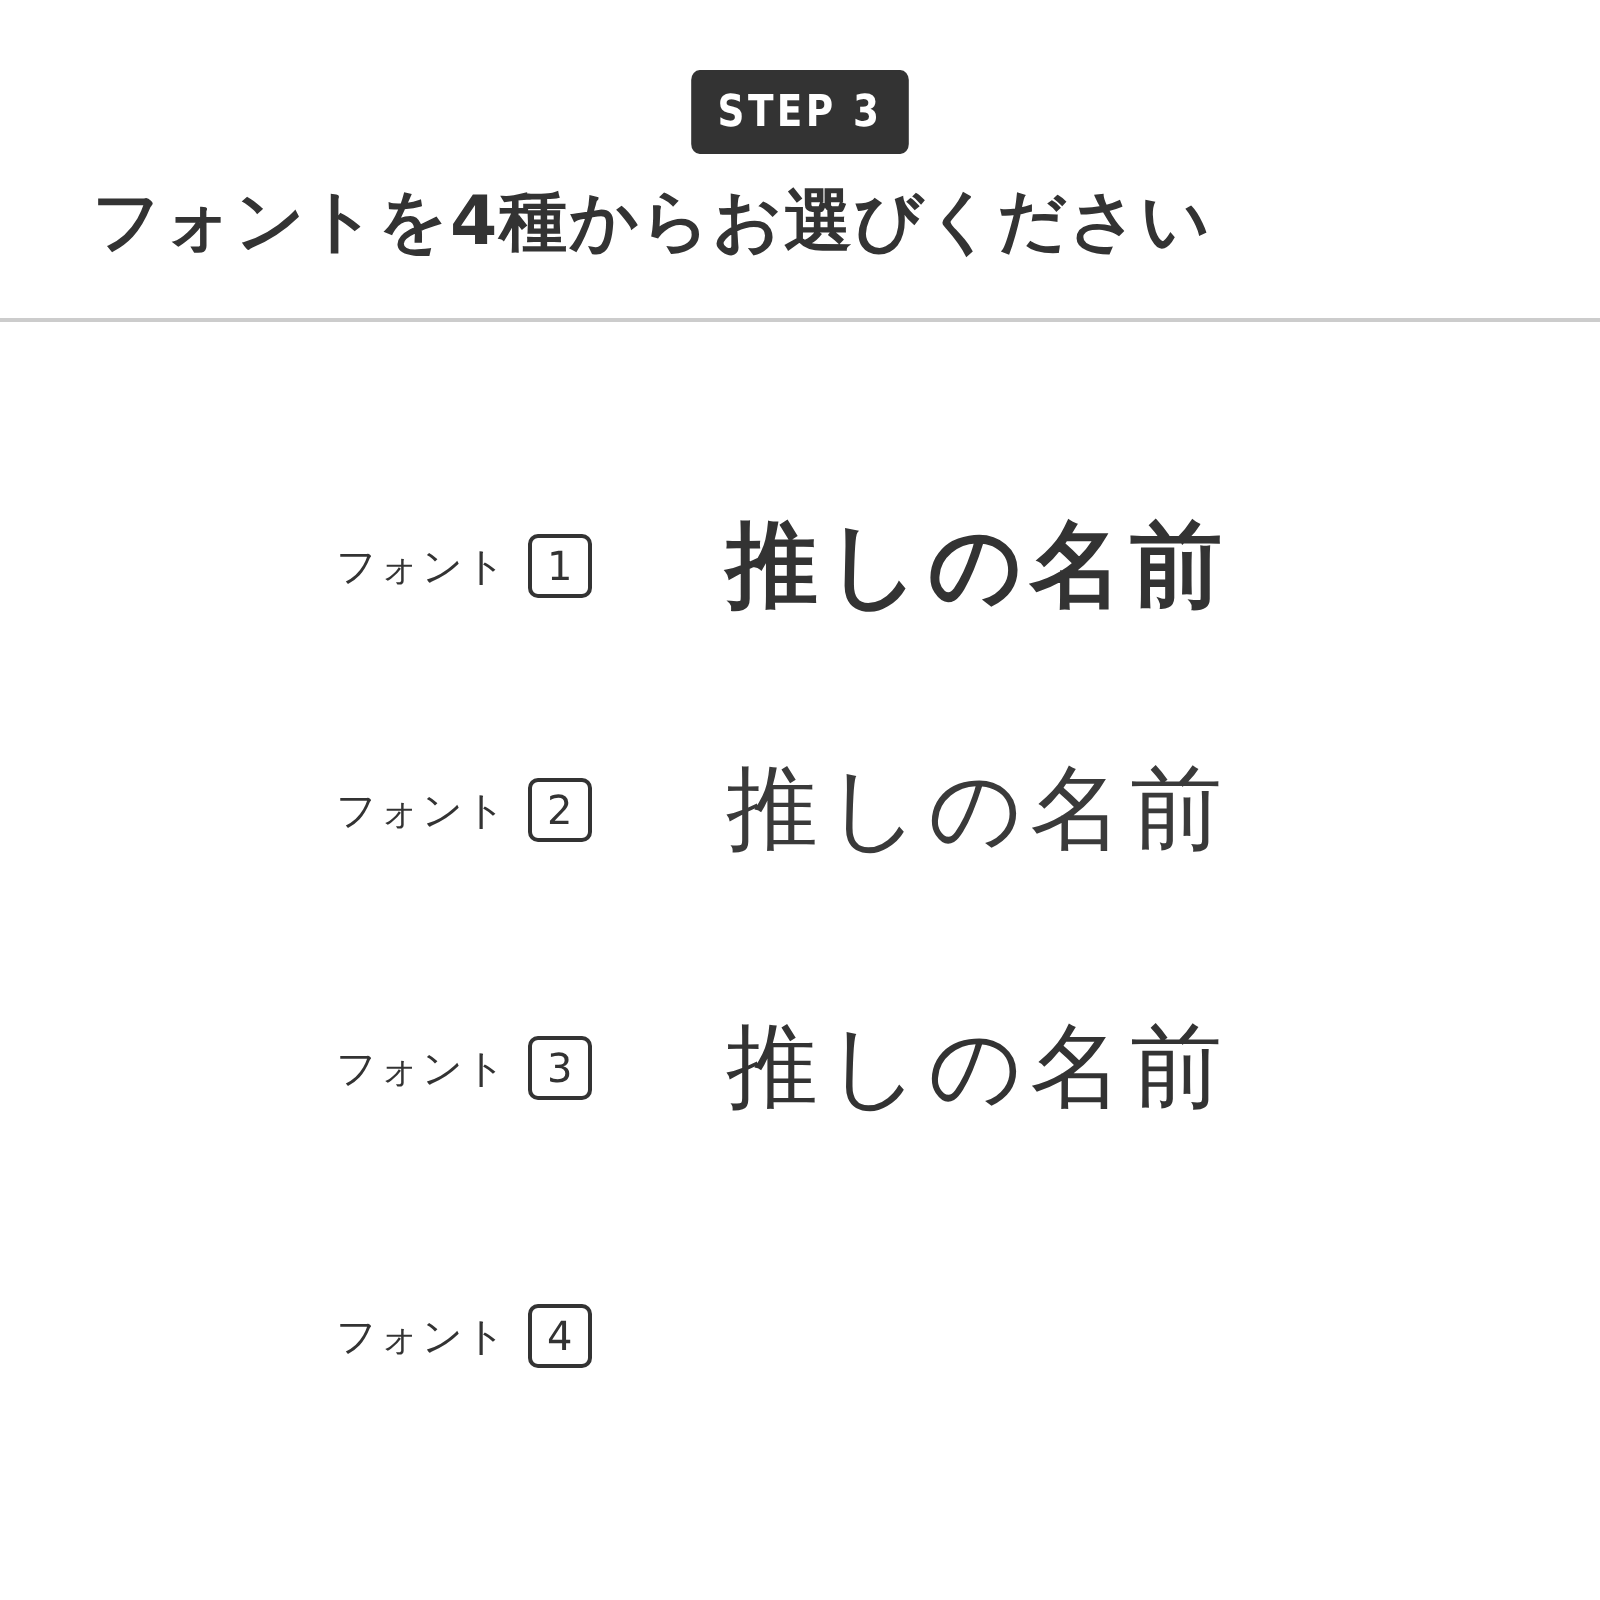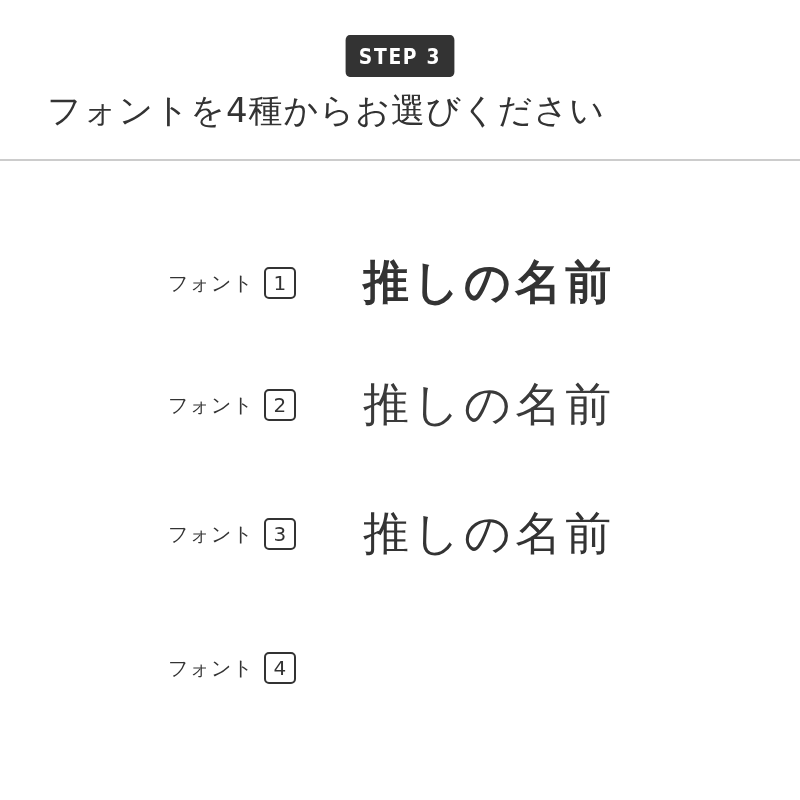--- a/index.html
+++ b/index.html
@@ -33,21 +33,21 @@
       justify-content: center;
       transform: scaleX(0.85);
     }
     .title {
       position: absolute;
       left: 0;
       top: 88px;
       width: 652px;
       text-align: center;
       font-size: 34px;
-      font-weight: 400;
+      font-weight: 700;
       color: #333333;
       letter-spacing: 1px;
     }
     .divider {
       position: absolute;
       left: 0;
       top: 159px;
       width: 800px;
       height: 2px;
       background: #cccccc;

